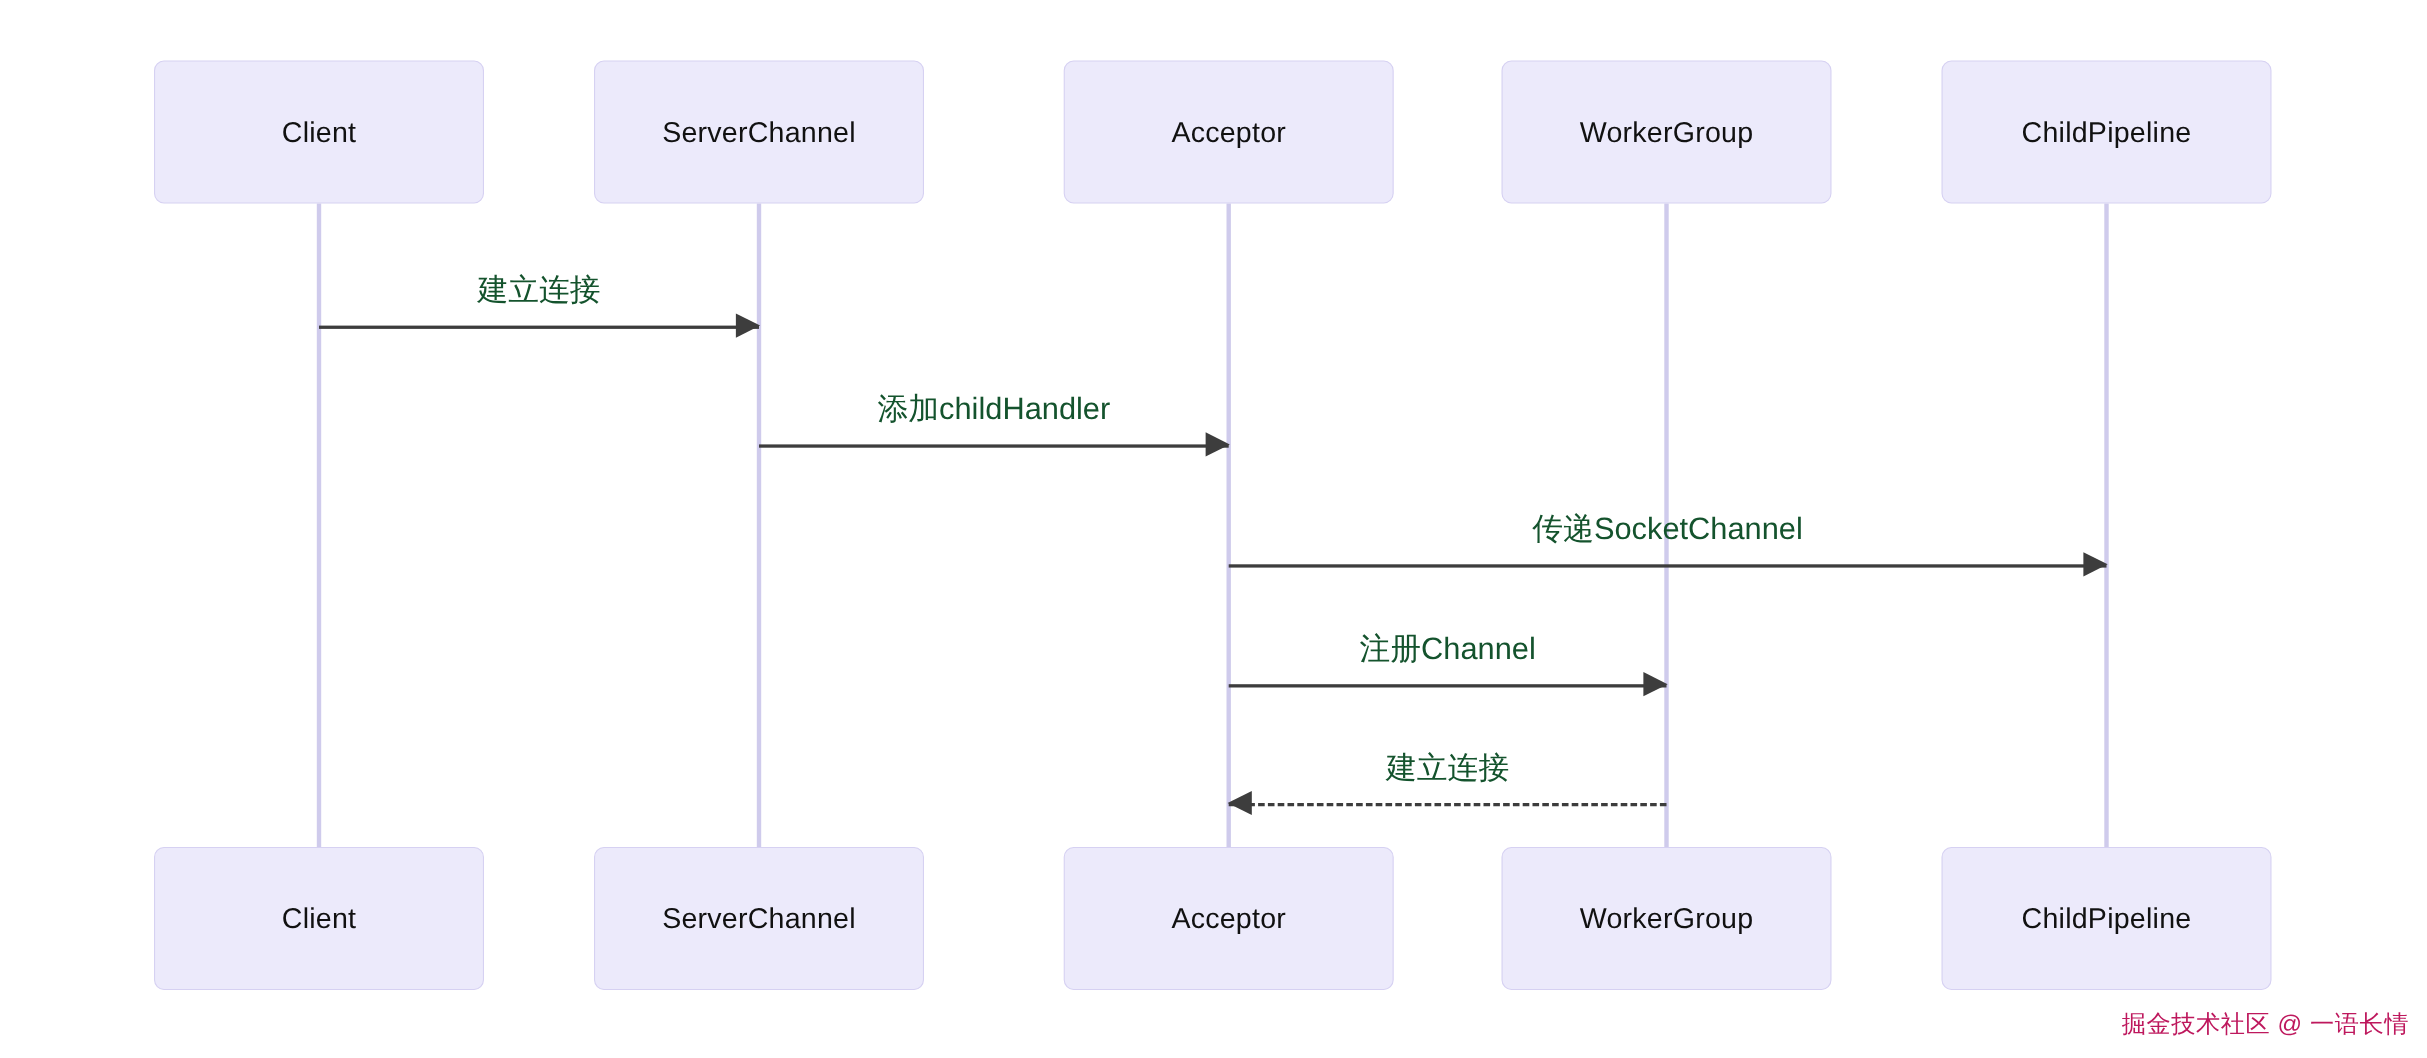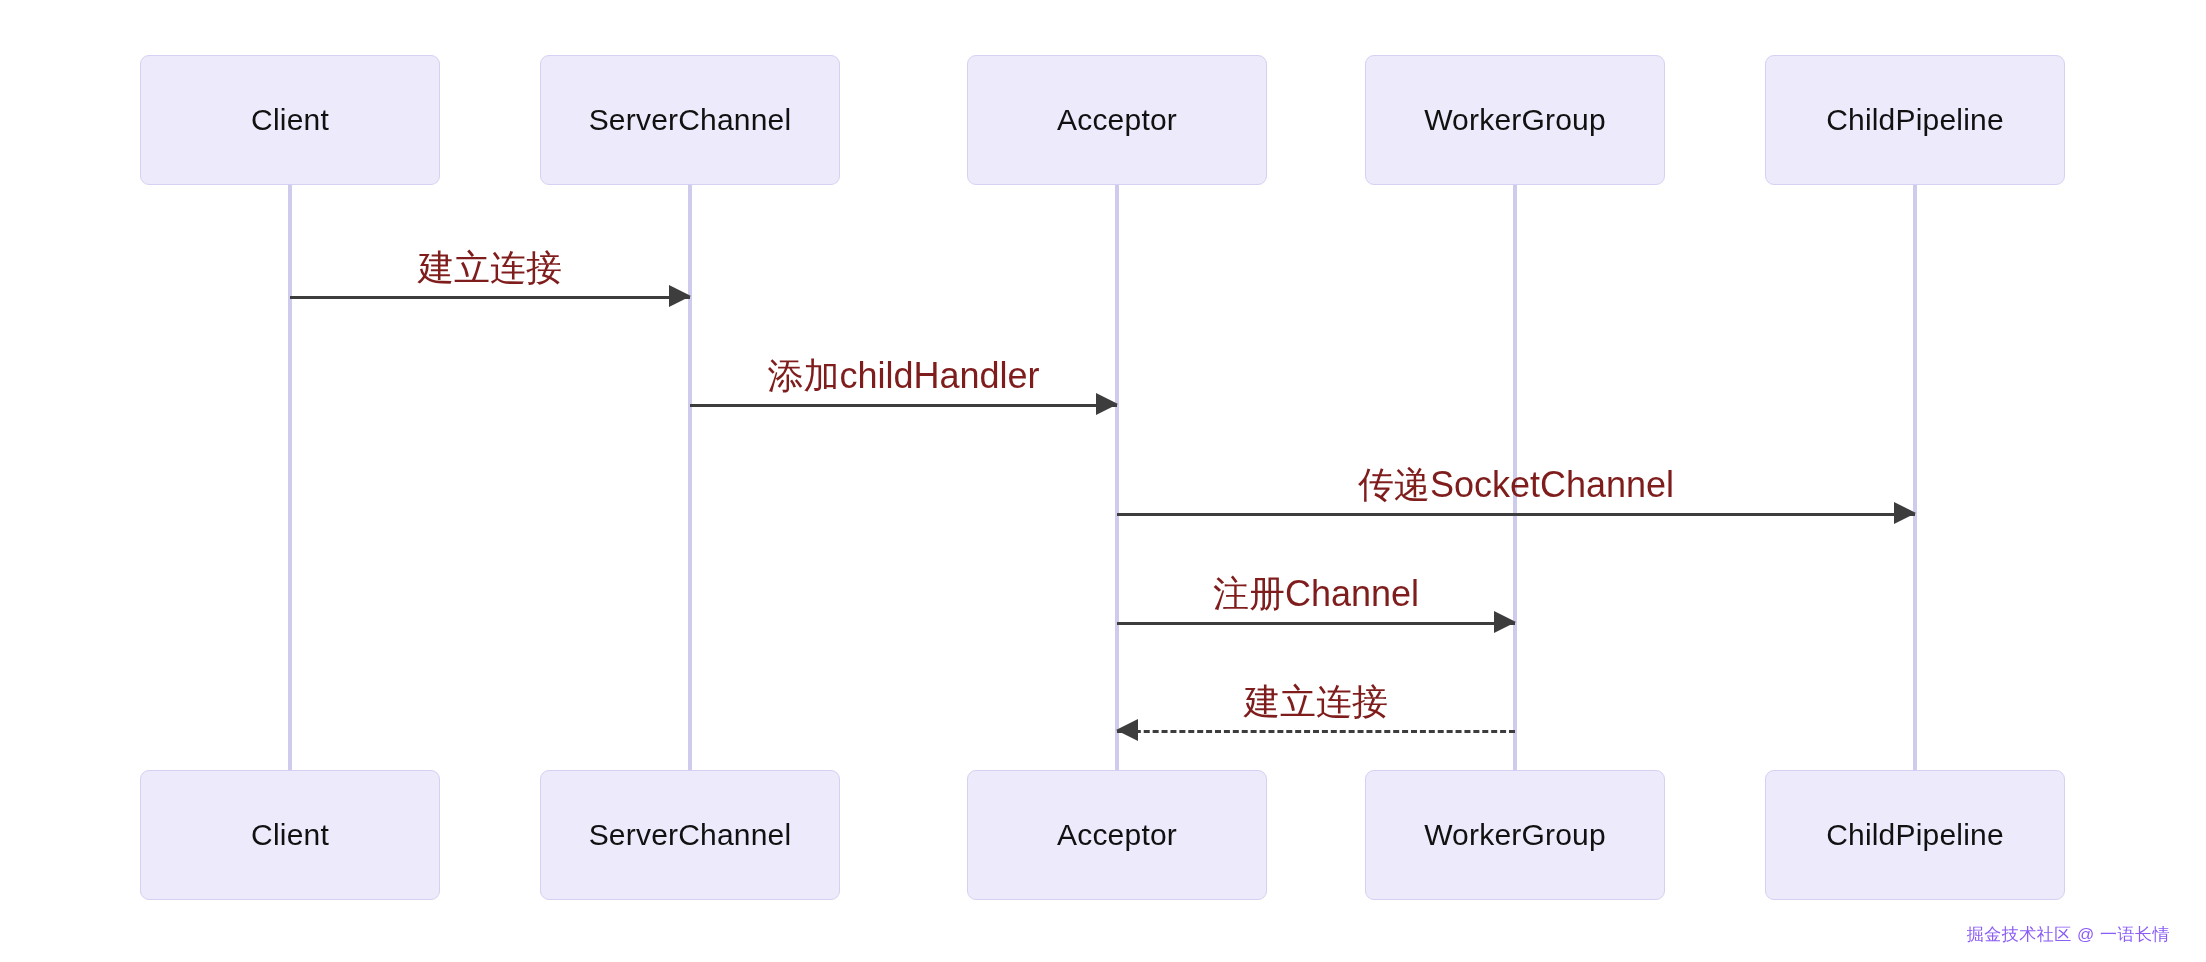--- a/index.html
+++ b/index.html
@@ -15,21 +15,21 @@
   .actor-box{
     position:absolute;
     width:300px;height:130px;
     background:#ECEAFB;
     border:1.5px solid #D6D1F2;
     border-radius:9px;
     box-sizing:border-box;
     display:flex;align-items:center;justify-content:center;
   }
   .actor-label{
-    font-size:30px;
+    font-size:26px;
     color:#111111;
     letter-spacing:.2px;
     white-space:nowrap;
     line-height:1;
   }
 
   
   .lifeline{
     position:absolute;
     width:4px;
@@ -60,32 +60,32 @@
   }
   .arrow-head.left{
     left:-1px;
     border-right:22px solid #3d3d3d;
   }
   .msg-label{
     position:absolute;
     top:-46px;
     width:100%;
     text-align:center;
-    font-size:36px;
-    color:#7f1d1d;
+    font-size:28px;
+    color:#14532d;
     white-space:nowrap;
     line-height:1;
   }
 
   
   .watermark{
     position:absolute;
-    right:36px;bottom:16px;
-    font-size:17px;
-    color:#8b5cf6;
+    right:16px;bottom:16px;
+    font-size:22px;
+    color:#be185d;
     white-space:nowrap;
     letter-spacing:.5px;
   }
 </style>
 </head>
 <body>
 
 <div id="diagram">
     <div class="lifeline" style="left: 288px; top: 185px; height: 585px;"></div>
     <div class="lifeline" style="left: 688px; top: 185px; height: 585px;"></div>

